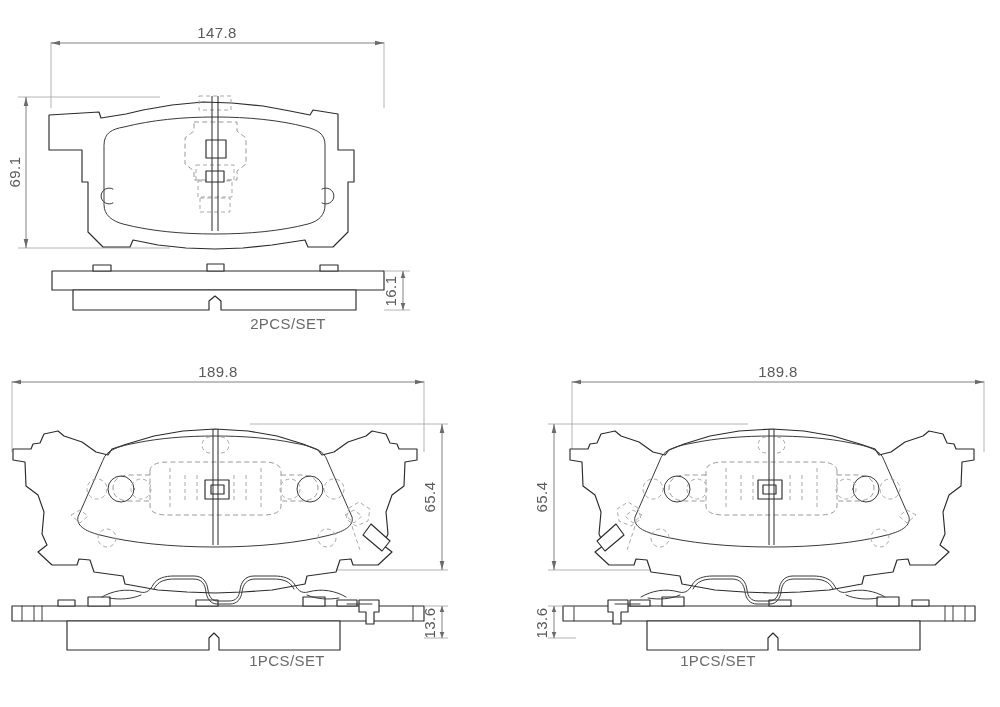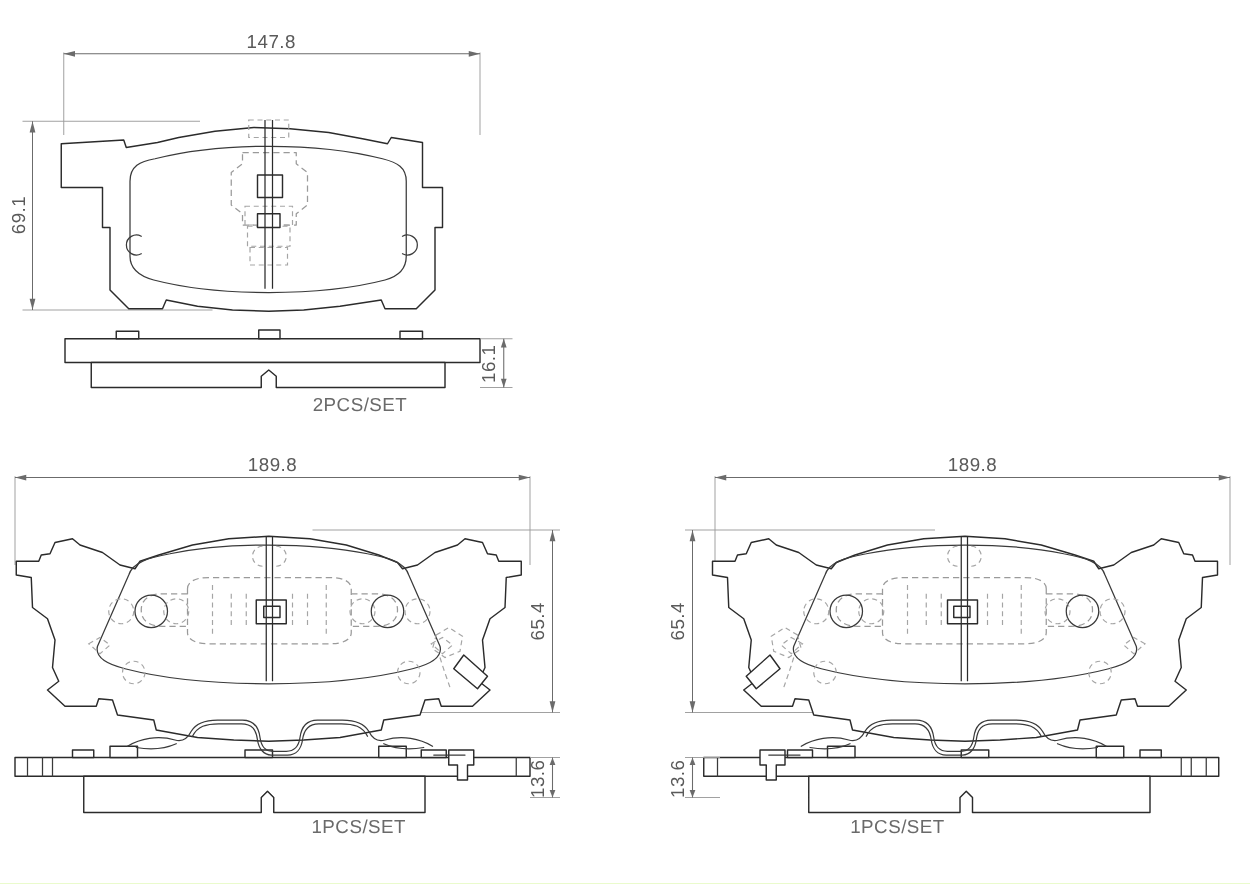--- a/index.html
+++ b/index.html
@@ -4,21 +4,21 @@
 <style>
   html, body {
     margin: 0;
     padding: 0;
     background: #ffffff;
   }
   #sheet {
     position: relative;
     width: 1000px;
     height: 707px;
-    background: #bef264;
+    background: #0ea5e9;
     font-family: "Liberation Sans", sans-serif;
     overflow: hidden;
   }
   svg { display: block; }
   .dim-text {
     font-family: "Liberation Sans", sans-serif;
     font-size: 15px;
     fill: #5a5a5a;
     letter-spacing: 0.4px;
   }

